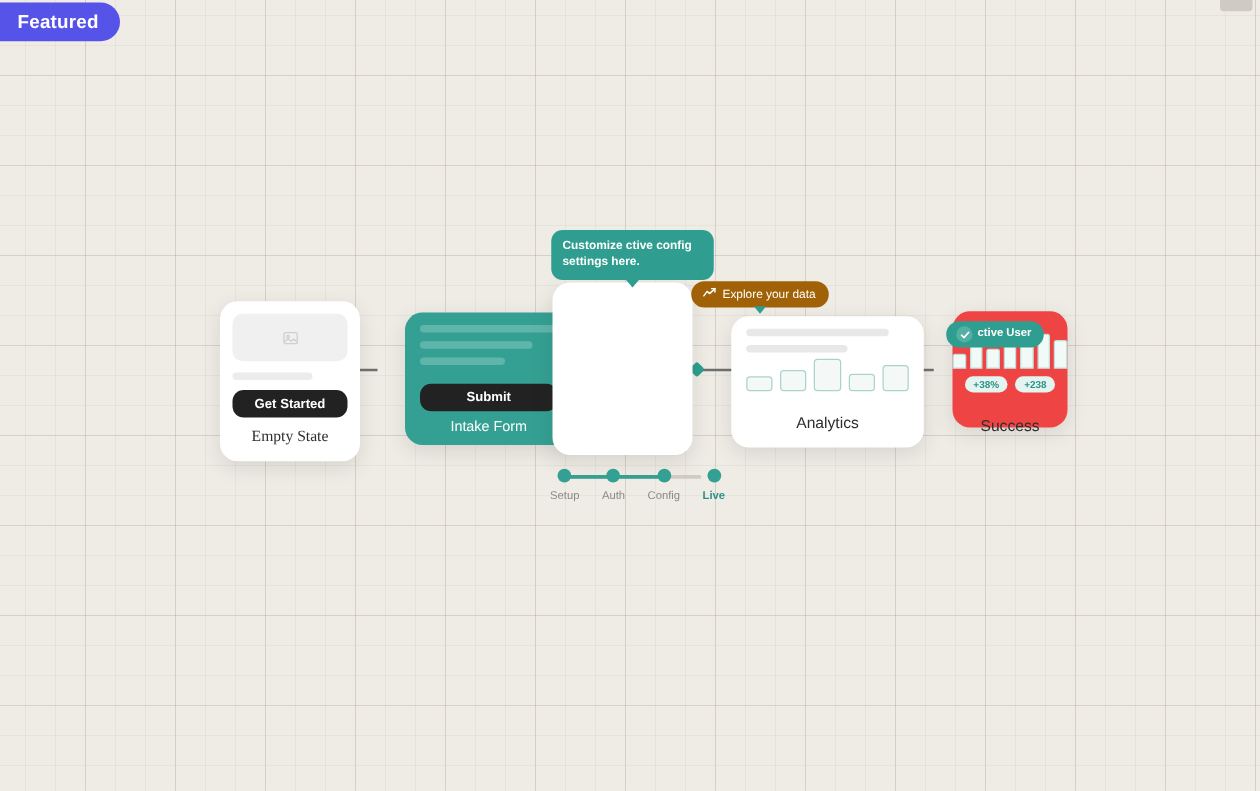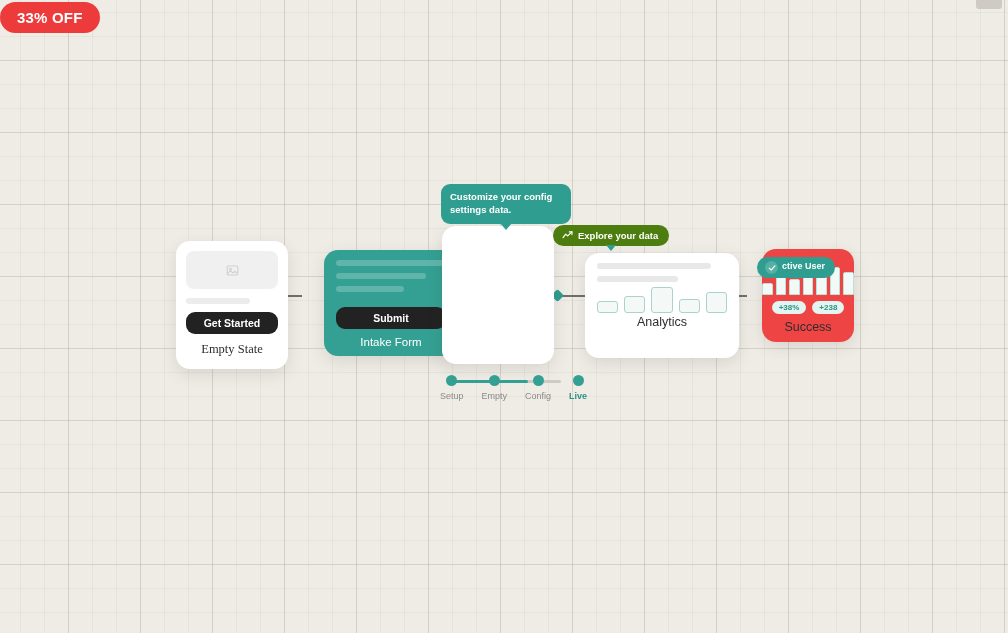--- a/index.html
+++ b/index.html
@@ -187,24 +187,24 @@
     margin-left: -6px;
     border-left: 6px solid transparent;
     border-right: 6px solid transparent;
     border-top: 7px solid #2f9e90;
   }
 
   
   .pill-explore {
     position: absolute;
     left: 553px; top: 225px;
-    background: #4d7c0f;
+    background: #a16207;
     color: #ffffff;
     font-size: 9.5px;
-    font-weight: bold;
+    font-weight: normal;
     border-radius: 11px;
     padding: 5px 11px 5px 9px;
     display: flex;
     align-items: center;
     gap: 5px;
     z-index: 21;
   }
   .pill-explore::after {
     content: "";
     position: absolute;
@@ -234,21 +234,21 @@
     gap: 6px;
     height: 24px;
     margin-top: 4px;
   }
   .bar {
     flex: 1;
     background: #f4f8f7;
     border: 1.5px solid #a9d4cd;
     border-radius: 3px;
   }
-  #node-analytics .node-label { margin-top: 2px; }
+  #node-analytics .node-label { margin-top: 18px; }
 
   
   #node-success {
     left: 762px; top: 249px;
     width: 92px; height: 93px;
     background: #ef4444;
     padding: 0;
   }
   .success-badge {
     position: absolute;
@@ -296,21 +296,21 @@
     justify-content: center;
   }
   .stat-pill {
     background: #e4f4f0;
     color: #2b9285;
     font-size: 8px;
     font-weight: bold;
     border-radius: 8px;
     padding: 2px 7px;
   }
-  #node-success .node-label { margin-top: 6px; }
+  #node-success .node-label { margin-top: 20px; }
 
   
   .stepper {
     position: absolute;
     left: 440px; top: 375px;
     width: 136px;
     z-index: 15;
   }
   .stepper-track {
     position: absolute;
@@ -353,21 +353,21 @@
   .step.active .step-label { color: #2b9285; font-weight: bold; }
 </style>
 </head>
 <body>
 
 <div id="canvas"></div>
 
 <div class="scroll-nub"></div>
 
 <div class="badge-row">
-  <div class="badge badge-off">33% OFF</div>
+  <div class="badge badge-featured">Featured</div>
 </div>
 
 <div class="edge" style="left:268px; top:295px; width:34px;"></div>
 <div class="edge-dot round" style="left:271px; top:291px;"></div>
 
 <div class="edge" style="left:410px; top:295px; width:34px;"></div>
 <div class="edge-dot" style="left:433px; top:291px;"></div>
 
 <div class="edge" style="left:554px; top:295px; width:33px;"></div>
 <div class="edge-dot" style="left:553px; top:291px;"></div>
@@ -389,21 +389,21 @@
 </div>
 
 <div class="node" id="node-form">
   <div class="skel-teal" style="width:100%;"></div>
   <div class="skel-teal" style="width:82%;"></div>
   <div class="skel-teal" style="width:62%;"></div>
   <button class="dark-btn">Submit</button>
   <div class="node-label">Intake Form</div>
 </div>
 
-<div class="tooltip">Customize your config settings data.</div>
+<div class="tooltip">Customize ctive config settings here.</div>
 
 <div class="node" id="node-config"></div>
 
 <div class="pill-explore">
   <span>
     <svg width="11" height="8" viewBox="0 0 12 9" fill="none" stroke="#ffffff" stroke-width="1.3" stroke-linecap="round" stroke-linejoin="round">
       <path d="M1 7.5L4 3.5l2.2 2L11 1"></path>
       <path d="M8 1h3v3"></path>
     </svg>
   </span>
@@ -451,21 +451,21 @@
 <div class="stepper">
   <div class="stepper-track"></div>
   <div class="stepper-fill"></div>
   <div class="steps">
     <div class="step">
       <div class="step-dot"></div>
       <div class="step-label">Setup</div>
     </div>
     <div class="step">
       <div class="step-dot"></div>
-      <div class="step-label">Empty</div>
+      <div class="step-label">Auth</div>
     </div>
     <div class="step">
       <div class="step-dot"></div>
       <div class="step-label">Config</div>
     </div>
     <div class="step active">
       <div class="step-dot"></div>
       <div class="step-label">Live</div>
     </div>
   </div>

